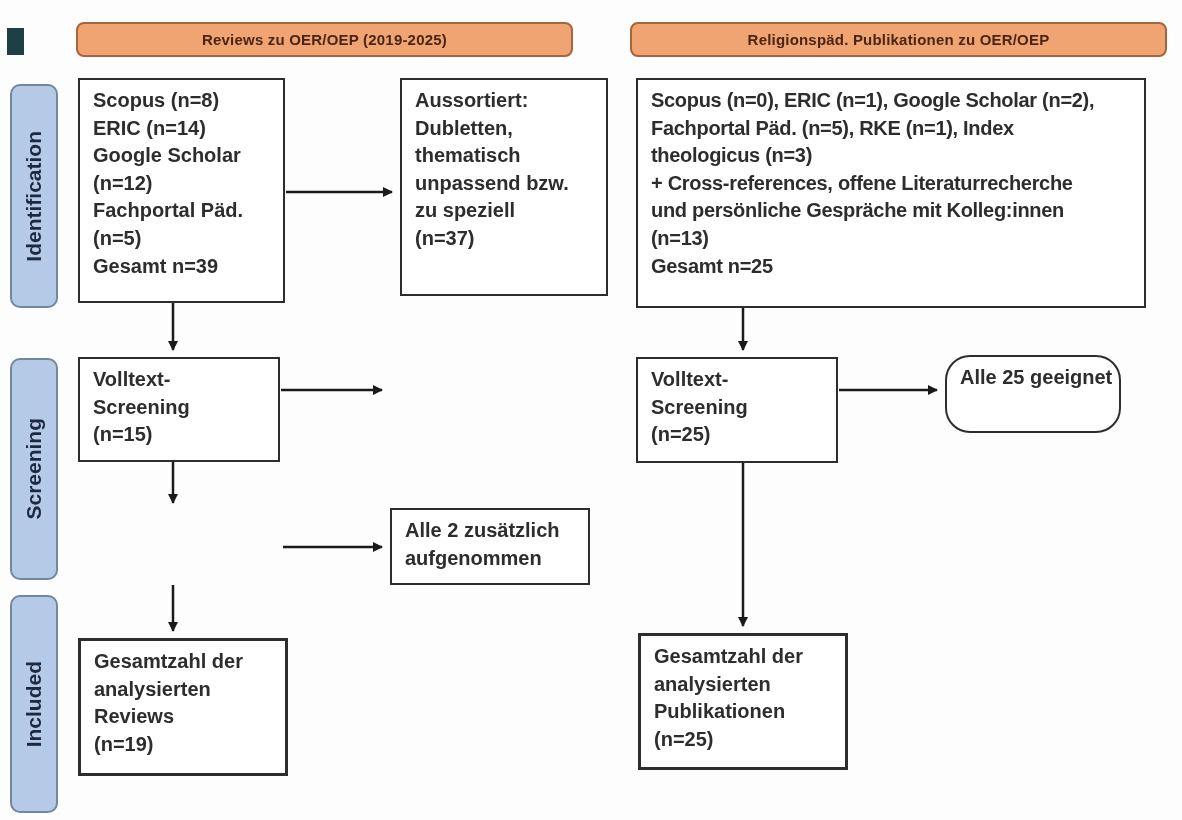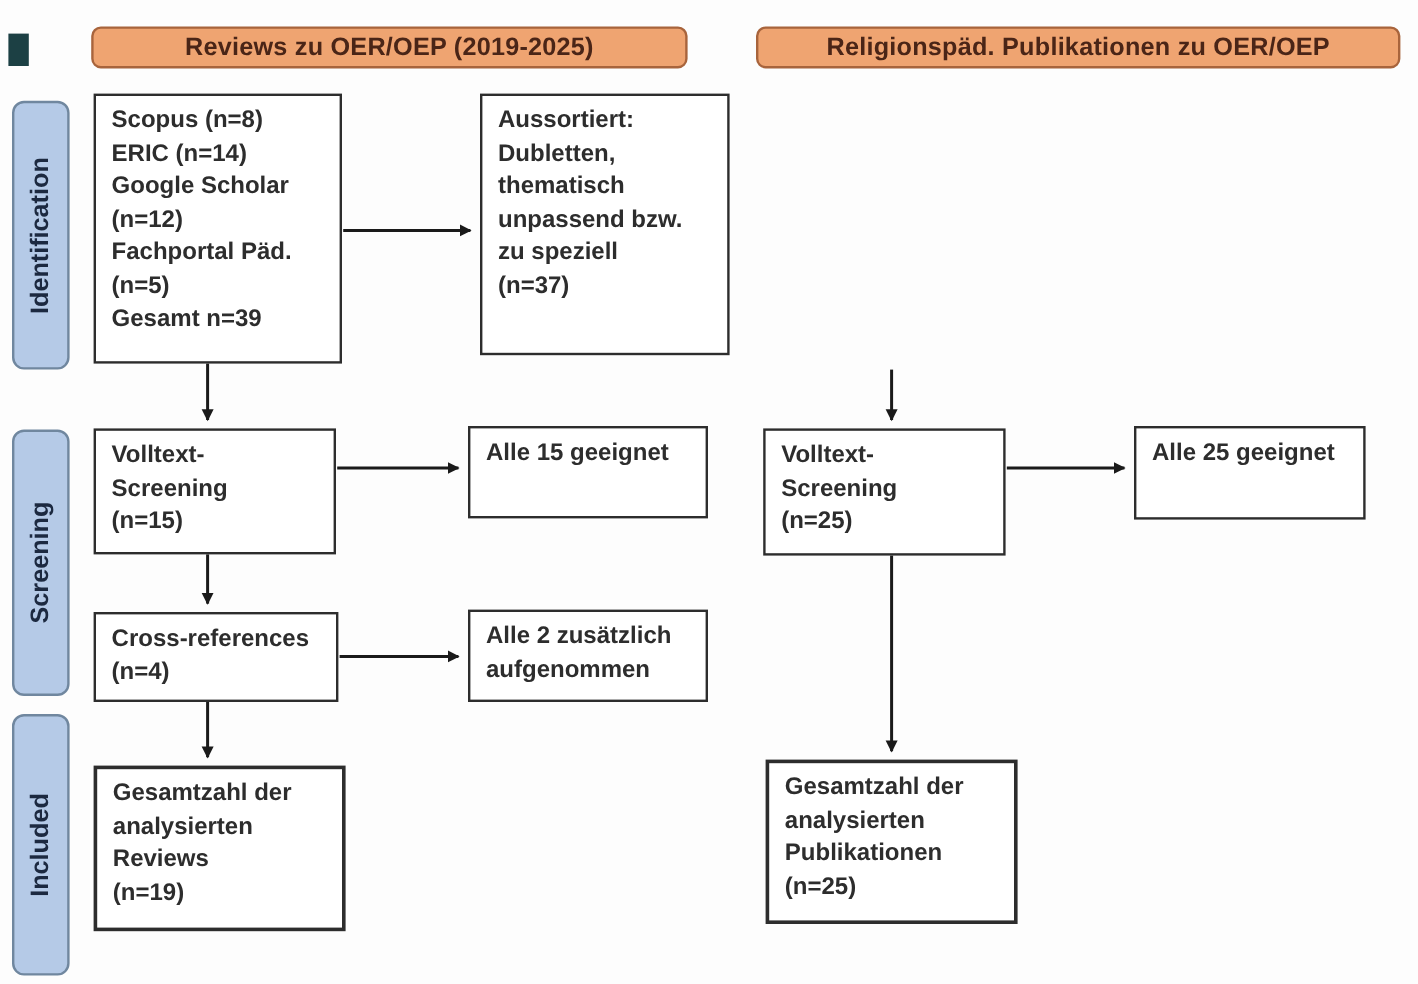--- a/index.html
+++ b/index.html
@@ -4,21 +4,21 @@
 <style>
   html,body{margin:0;padding:0;background:#ffffff;}
   .canvas{
     position:relative;width:1182px;height:820px;background:#fdfdfd;overflow:hidden;
     font-family:"Liberation Sans",sans-serif;color:#2d2d2d;
   }
   .corner-mark{position:absolute;left:7px;top:28px;width:17px;height:27px;background:#1c4044;}
   .header{
     position:absolute;top:22px;height:35px;background:#efa471;border:2px solid #a8643c;
     border-radius:8px;box-sizing:border-box;display:flex;align-items:center;justify-content:center;
-    font-size:21px;font-weight:700;color:#4a2517;letter-spacing:0.2px;
+    font-size:15px;font-weight:700;color:#4a2517;letter-spacing:0.2px;
   }
   .header-left{left:76px;width:497px;}
   .header-right{left:630px;width:537px;}
   .stage{
     position:absolute;left:10px;width:48px;background:#b5cae7;border:2px solid #70879f;
     border-radius:10px;box-sizing:border-box;display:flex;align-items:center;justify-content:center;
   }
   .stage span{
     writing-mode:vertical-rl;transform:rotate(180deg);
     font-size:21px;font-weight:700;color:#1c2940;white-space:nowrap;
@@ -34,21 +34,21 @@
   .box-thick{border-width:3px;}
   .box-l-id{left:78px;top:78px;width:207px;height:225px;}
   .box-l-excluded{left:400px;top:78px;width:208px;height:218px;}
   .box-l-screening{left:78px;top:357px;width:202px;height:105px;}
   .box-l-screening-outcome{left:390px;top:355px;width:200px;height:77px;}
   .box-l-crossref{left:78px;top:510px;width:204px;height:75px;}
   .box-l-crossref-outcome{left:390px;top:508px;width:200px;height:77px;}
   .box-l-included{left:78px;top:638px;width:210px;height:138px;}
   .box-r-id{left:636px;top:78px;width:510px;height:230px;letter-spacing:-0.3px;}
   .box-r-screening{left:636px;top:357px;width:202px;height:106px;}
-  .box-r-screening-outcome{left:945px;top:355px;width:193px;height:78px;}
+  .box-r-screening-outcome{left:945px;top:355px;width:176px;height:78px;border-radius:25px;}
   .box-r-included{left:638px;top:633px;width:210px;height:137px;}
   .arrows{position:absolute;left:0;top:0;width:1182px;height:820px;pointer-events:none;}
   .arrows line{stroke:#1a1a1a;stroke-width:2.5;}
 </style>
 </head>
 <body>
 
 <div class="canvas">
 
   <div class="corner-mark"></div>
@@ -75,30 +75,34 @@
 Gesamt n=39</div>
   <div class="box box-l-excluded">Aussortiert:
 Dubletten,
 thematisch
 unpassend bzw.
 zu speziell
 (n=37)</div>
   <div class="box box-l-screening">Volltext-
 Screening
 (n=15)</div>
-  <div class="box box-l-screening-outcome">Alle 15 geeignet</div>
-  <div class="box box-l-crossref">Cross-references
-(n=4)</div>
   <div class="box box-l-crossref-outcome">Alle 2 zusätzlich
 aufgenommen</div>
   <div class="box box-l-included box-thick">Gesamtzahl der
 analysierten
 Reviews
 (n=19)</div>
 
+  <div class="box box-r-id">Scopus (n=0), ERIC (n=1), Google Scholar (n=2),
+Fachportal Päd. (n=5), RKE (n=1), Index
+theologicus (n=3)
++ Cross-references, offene Literaturrecherche
+und persönliche Gespräche mit Kolleg:innen
+(n=13)
+Gesamt n=25</div>
   <div class="box box-r-screening">Volltext-
 Screening
 (n=25)</div>
   <div class="box box-r-screening-outcome">Alle 25 geeignet</div>
   <div class="box box-r-included box-thick">Gesamtzahl der
 analysierten
 Publikationen
 (n=25)</div>
 
   <svg class="arrows" viewBox="0 0 1182 820">

